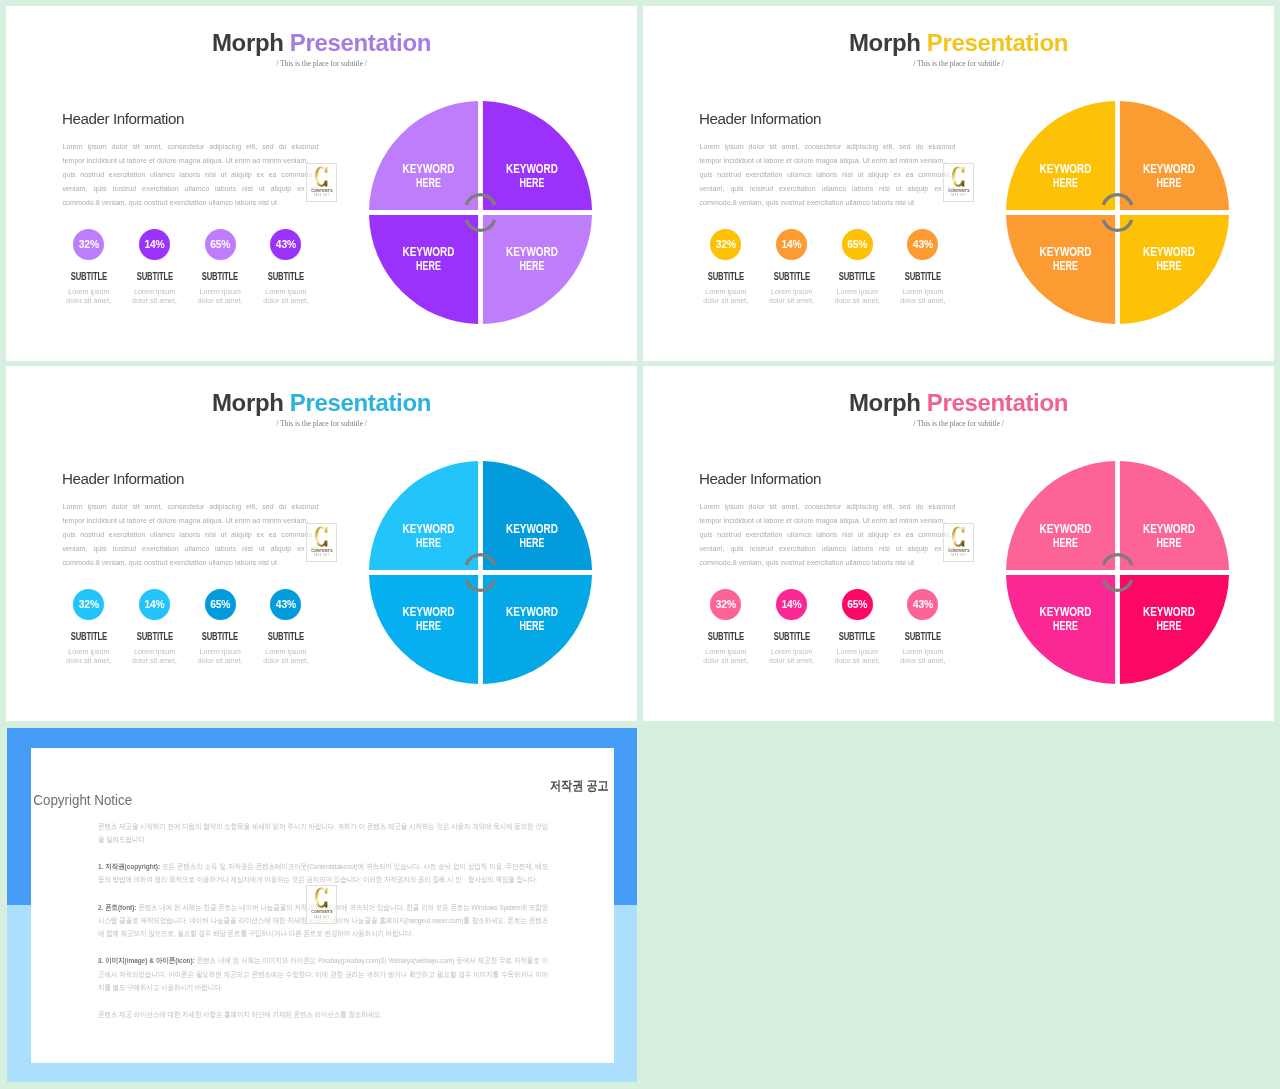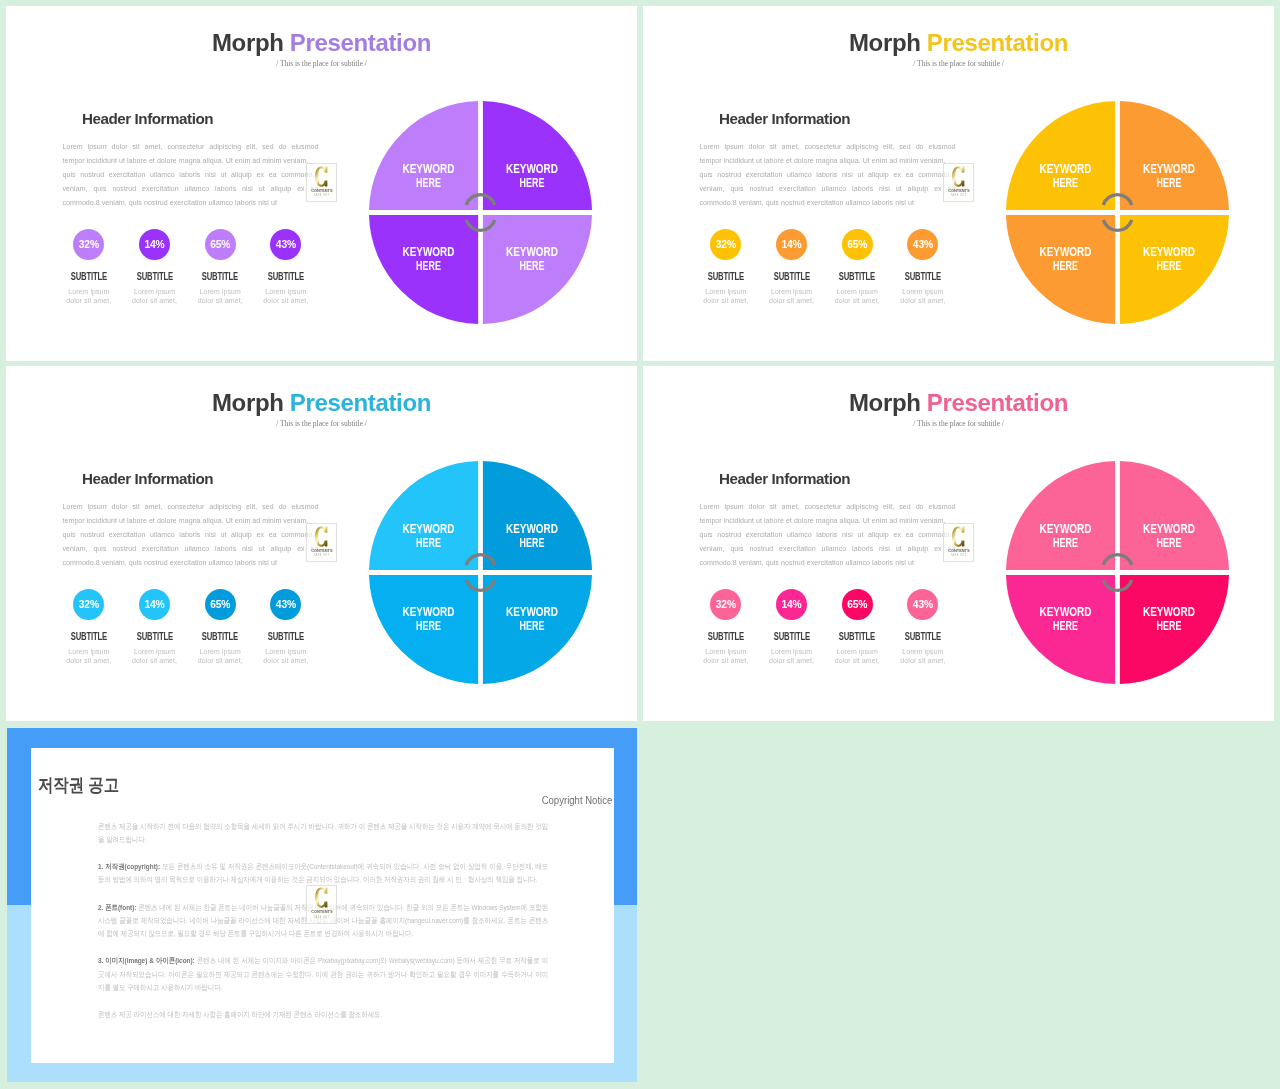--- a/index.html
+++ b/index.html
@@ -20,21 +20,21 @@
   .s5{left:6px;top:727px;width:631px;height:355px;background:transparent;}
 
   
   .title{position:absolute;left:0;top:27px;width:100%;text-align:center;
          font-size:24px;font-weight:bold;color:#3c3c3c;letter-spacing:-0.35px;line-height:20px;}
   .title .accent{font-weight:bold;}
   .subtitle{position:absolute;left:0;top:54px;width:100%;text-align:center;
             font-size:7.6px;color:#7d7d7d;letter-spacing:-0.05px;line-height:8px;font-family:Liberation Serif, serif;}
 
   
-  .hdr{position:absolute;left:56px;top:105px;font-size:15.2px;font-weight:bold;color:#3b3b3b;letter-spacing:-0.45px;line-height:15px;margin-left:20px;}
+  .hdr{position:absolute;left:56px;top:105px;font-size:15.2px;font-weight:normal;color:#3b3b3b;letter-spacing:-0.45px;line-height:15px;}
   .body-txt{position:absolute;left:56.5px;top:134px;width:256px;font-size:7.05px;color:#acacac;
             line-height:14.05px;letter-spacing:0.05px;}
   .body-txt .bl{text-align:justify;text-align-last:justify;}
   .body-txt .bl.last{text-align:left;text-align-last:left;}
   .body-txt .bl.nostretch{text-align-last:left;}
 
   
   .stats{position:absolute;left:50px;top:222.5px;width:263px;display:flex;}
   .stat{width:65.7px;text-align:center;}
   .stat .circ{width:31px;height:31px;border-radius:50%;margin:0 auto;
@@ -58,25 +58,25 @@
   .wm .wmt{font-size:4.4px;font-weight:bold;color:#6f6757;letter-spacing:-0.05px;line-height:5px;
            margin-top:2.2px;transform:scaleX(0.9);-webkit-font-smoothing:antialiased;backface-visibility:hidden;}
   .wm .wmt2{font-size:2.6px;color:#a79c84;letter-spacing:0.55px;line-height:3px;margin-top:1.5px;
             transform:scaleX(0.9);-webkit-font-smoothing:antialiased;backface-visibility:hidden;}
 
   
   .s5frame{position:absolute;left:1px;top:1px;width:630px;height:355px;}
   .s5blue-top{position:absolute;left:0;top:0;width:630px;height:177px;background:#459df7;}
   .s5blue-bot{position:absolute;left:0;top:177px;width:630px;height:178px;background:#acdffc;}
   .s5card{position:absolute;left:24px;top:20px;width:583px;height:315px;background:#fff;}
-  .cn-title{position:absolute;left:0;top:31.0px;width:100%;text-align:left;
-            font-size:18px;font-weight:bold;color:#4a4a4a;line-height:13px;}
+  .cn-title{position:absolute;left:0;top:31.0px;width:100%;text-align:right;
+            font-size:13.0px;font-weight:bold;color:#4a4a4a;line-height:13px;}
   .cn-title span{display:inline-block;transform:scaleX(0.855);-webkit-font-smoothing:antialiased;backface-visibility:hidden;}
-  .cn-sub{position:absolute;left:0;top:48.3px;width:100%;text-align:right;
-          font-size:10px;color:#6f6f6f;line-height:9px;}
+  .cn-sub{position:absolute;left:0;top:48.3px;width:100%;text-align:left;
+          font-size:14px;color:#6f6f6f;line-height:9px;}
   .cn-sub span{display:inline-block;transform:scaleX(0.955);-webkit-font-smoothing:antialiased;backface-visibility:hidden;}
   .cn-body{position:absolute;left:67px;top:71.5px;width:529px;font-size:7.6px;color:#bcbcbc;
            line-height:13.2px;letter-spacing:-0.05px;text-align:justify;word-break:break-all;
            transform:scaleX(0.851);transform-origin:0 0;-webkit-font-smoothing:antialiased;backface-visibility:hidden;}
   .cn-body p{margin:0 0 14.2px 0;}
   .cn-body p:last-child{margin-bottom:0;}
   .cn-body b{color:#777777;font-weight:bold;}
 </style>
 </head>
 <body>

